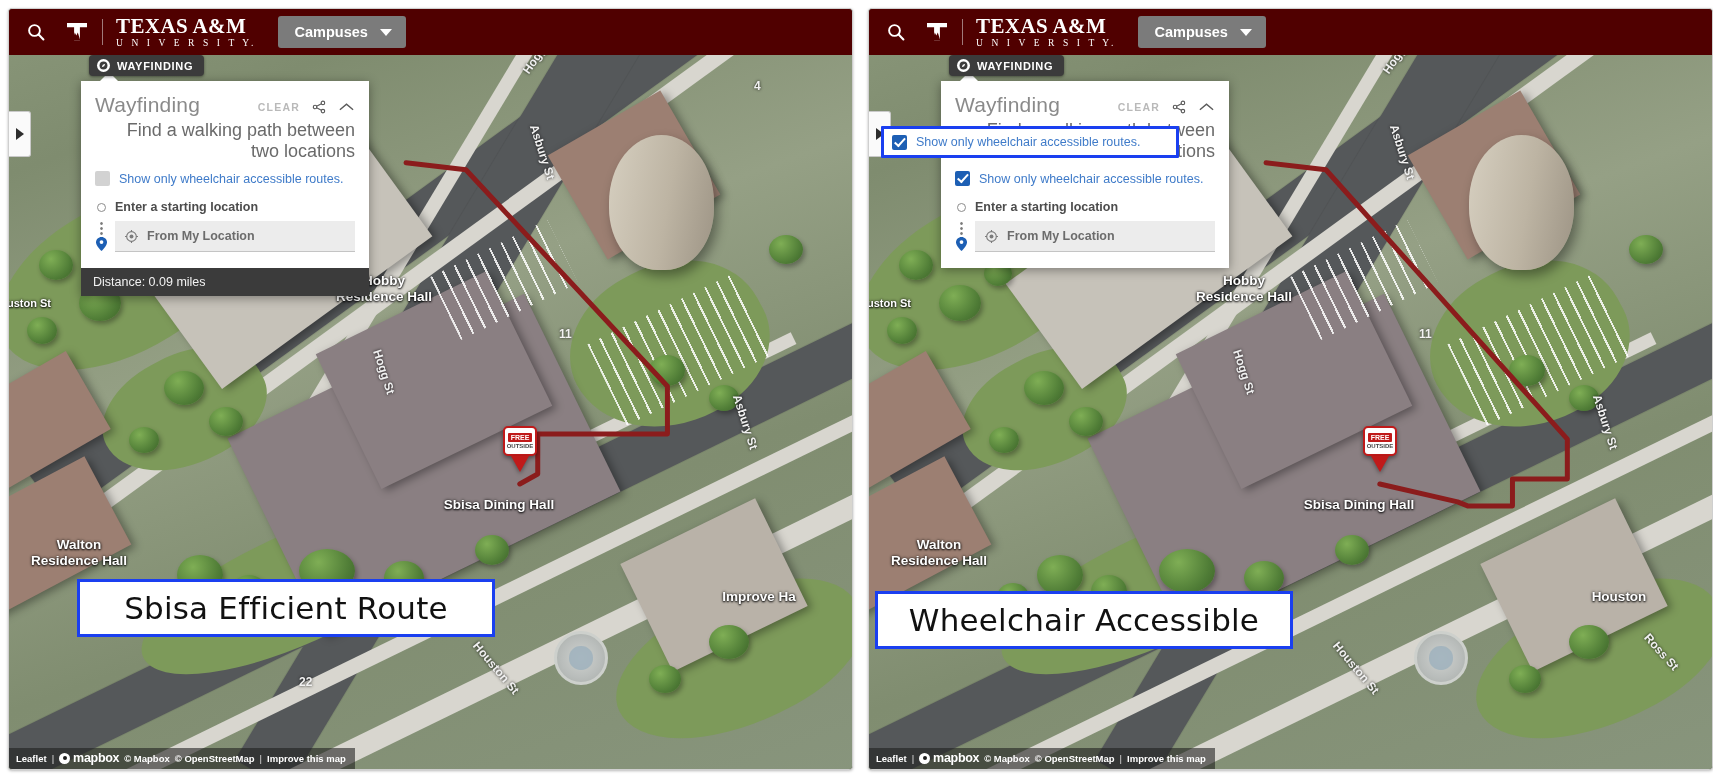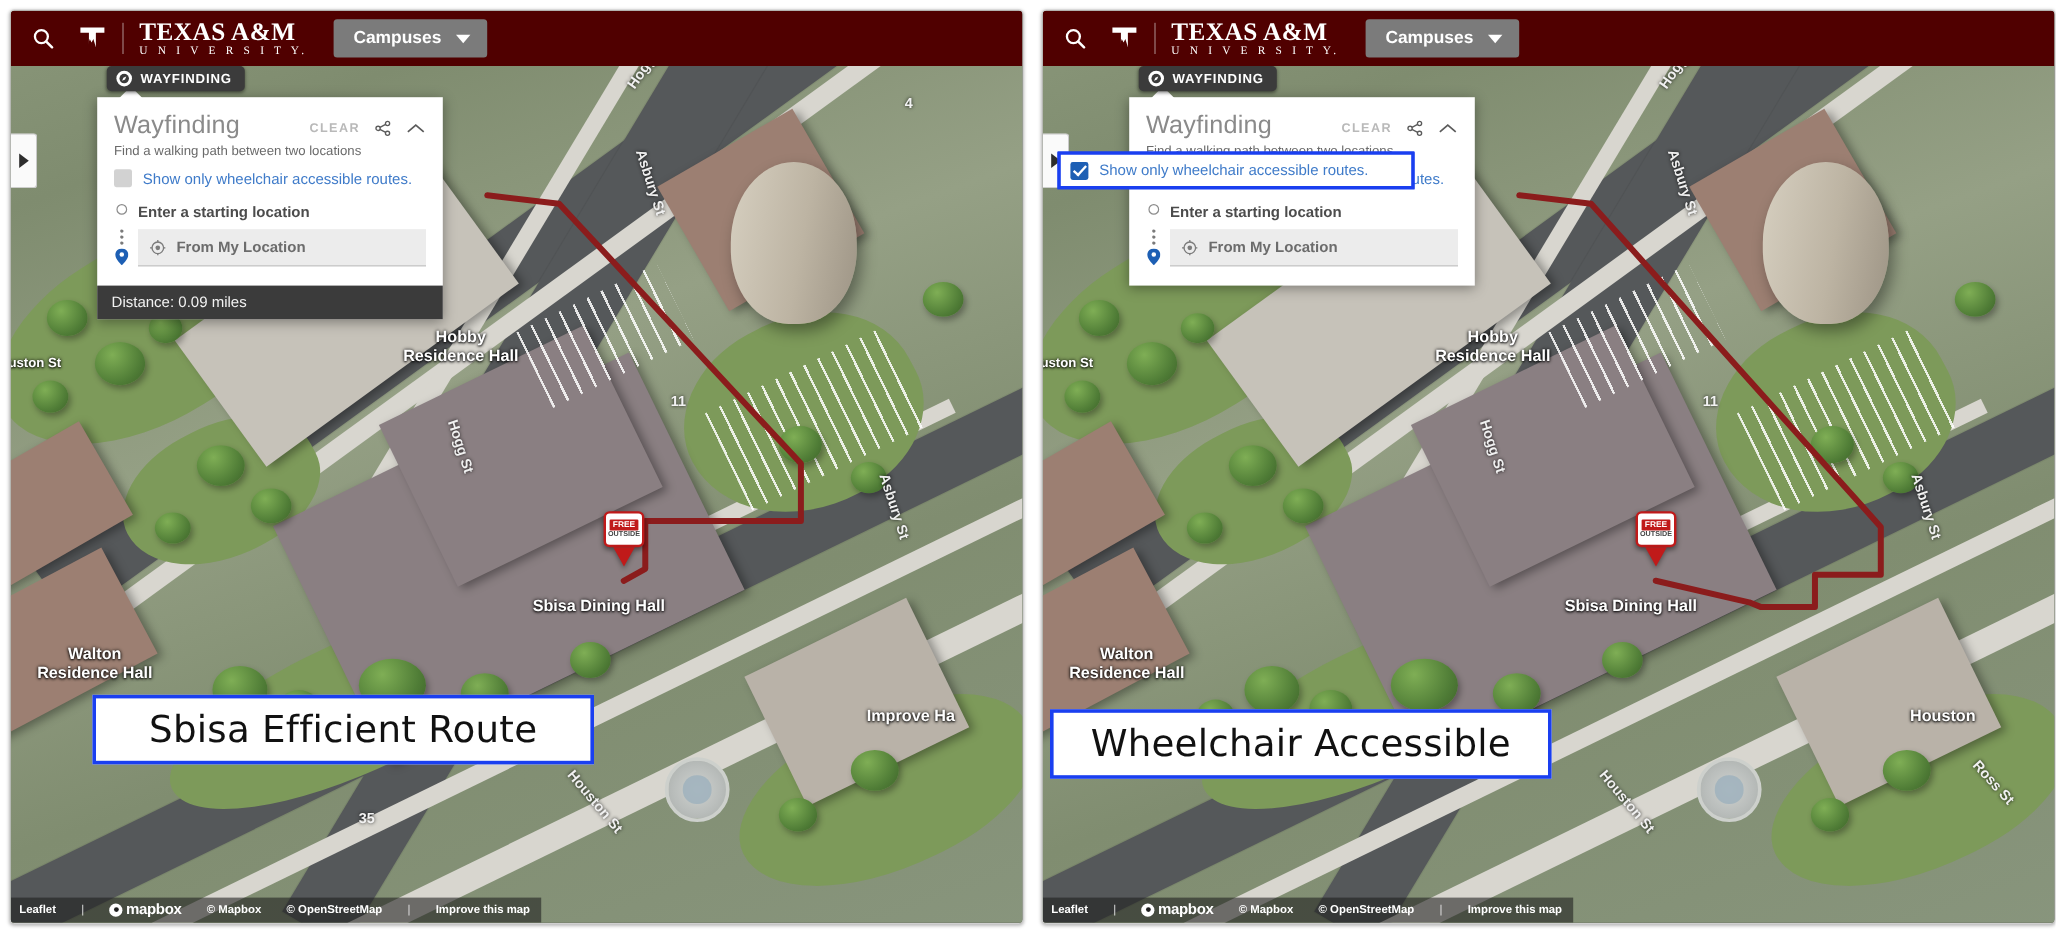--- a/index.html
+++ b/index.html
@@ -194,21 +194,21 @@
   }
   .wf-body { padding: 12px 14px 16px 14px; }
   .wf-titlerow { display:flex; align-items:flex-start; }
   .wf-title {
     font-size: 21px; color:#8a8a8a; font-weight:400; letter-spacing:.2px;
     flex:1;
   }
   .wf-actions { display:flex; align-items:center; gap:12px; padding-top:7px; }
   .wf-clear { font-size:10.5px; color:#b9b9b9; letter-spacing:1.2px; font-weight:700; cursor:pointer;}
   .icn-btn { cursor:pointer; display:flex; align-items:center; }
-  .wf-sub { font-size:11px; color:#6a6a6a; margin-top:3px; }
+  .wf-sub { font-size:18px; color:#6a6a6a; margin-top:3px;text-align:right; }
 
   .wf-check-row {
     display:flex; align-items:center; gap:9px; margin-top:9px;
     position:relative;
   }
   .cbox {
     width:15px;height:15px;border-radius:2px;background:#d2d2d2;flex:none;
     display:flex;align-items:center;justify-content:center;
     cursor:pointer;
   }
@@ -218,21 +218,21 @@
     transform: rotate(42deg) translate(-1px,-1px);
   }
   .wf-check-label { font-size:12.5px; color:#3f7bc9; cursor:pointer; }
 
   .hl-box {
     position:absolute; border:3px solid #1a3ff0; background:#fff;
     z-index:33; border-radius:1px;
   }
 
   .wf-inputs { margin-top:14px; position:relative; }
-  .wf-start-row { display:flex; gap:9px; }
+  .wf-start-row { display:flex; align-items:center; gap:9px; }
   .circ { width:9px;height:9px;border:1.5px solid #8c8c8c;border-radius:50%;flex:none; margin-left:2px;}
   .wf-start-text { font-size:12.5px; color:#4c4c4c; font-weight:700; }
   .wf-dest-row { display:flex; align-items:center; gap:7px; margin-top:7px; }
   .dots-col { width:13px; display:flex; flex-direction:column; align-items:center; gap:2px; }
   .dot3 { font-size:10px; color:#7a7a7a; line-height:3px; letter-spacing:0; }
   .pin-mini { color:#1d5fb4; display:flex; }
   .wf-field {
     flex:1; background:#ececec; border-bottom:1px solid #c4c4c4;
     padding: 8px 10px; display:flex; align-items:center; gap:9px;
     font-size:12.5px; color:#6c6c6c; font-weight:700;
@@ -253,21 +253,21 @@
     color:#111; font-size:31px; font-weight:400; letter-spacing:.2px;
     font-family: "DejaVu Sans", sans-serif;
   }
 
   
   .attrib {
     position:absolute; left:0; bottom:0; z-index:45;
     background: rgba(30,30,30,.58);
     color:#fff; font-size:9.5px; font-weight:700;
     padding: 3px 9px 4px 7px;
-    display:flex; align-items:center; gap:21px;
+    display:flex; align-items:center; gap:5px;
     white-space:nowrap;
   }
   .attrib .sep { color:#ddd; font-weight:400; }
   .mapbox-word { font-size:12.5px; font-weight:700; letter-spacing:-.3px; display:flex; align-items:center; gap:3px;}
   .mb-dot { width:11px;height:11px;border-radius:50%;background:#fff;display:flex;align-items:center;justify-content:center;}
   .mb-dot i { width:4px;height:4px;border-radius:50%;background:#1e1e1e;display:block; }
 </style>
 </head>
 <body>
 
@@ -368,21 +368,21 @@
 Residence Hall</div>
       <div class="map-label" style="left:690px;top:534px;width:120px;">Improve Ha</div>
       <div class="map-label small" style="left:-10px;top:242px;width:60px;">uston St</div>
       <div class="street-label" style="left:510px;top:-2px;transform:rotate(-55deg);">Hogg</div>
       <div class="street-label" style="left:505px;top:90px;transform:rotate(72deg);">Asbury St</div>
       <div class="street-label" style="left:708px;top:360px;transform:rotate(72deg);">Asbury St</div>
       <div class="street-label" style="left:352px;top:310px;transform:rotate(72deg);">Hogg St</div>
       <div class="street-label" style="left:455px;top:606px;transform:rotate(50deg);">Houston St</div>
       <div class="num-label" style="left:745px;top:24px;">4</div>
       <div class="num-label" style="left:550px;top:272px;">11</div>
-      <div class="num-label" style="left:290px;top:620px;">35</div>
+      <div class="num-label" style="left:290px;top:620px;">22</div>
 
       <div class="pin" style="left:494px;top:371px;">
         <div class="badge">
           <div class="b1">FREE</div>
           <div class="b2">OUTSIDE</div>
         </div>
         <div class="tail"></div>
       </div>
 
       <div class="drawer-tab">

